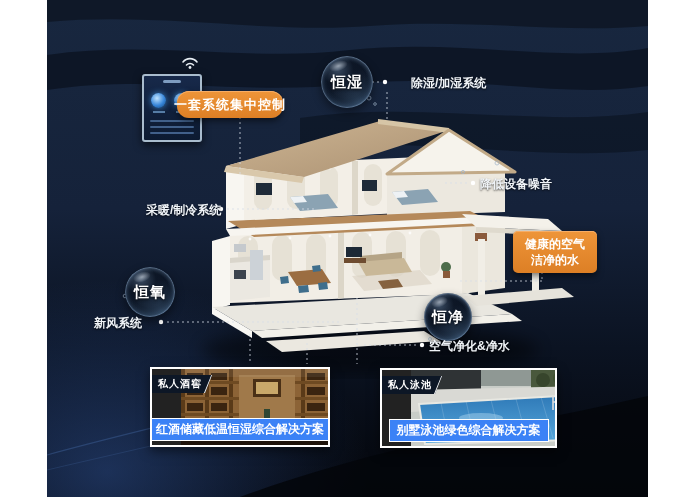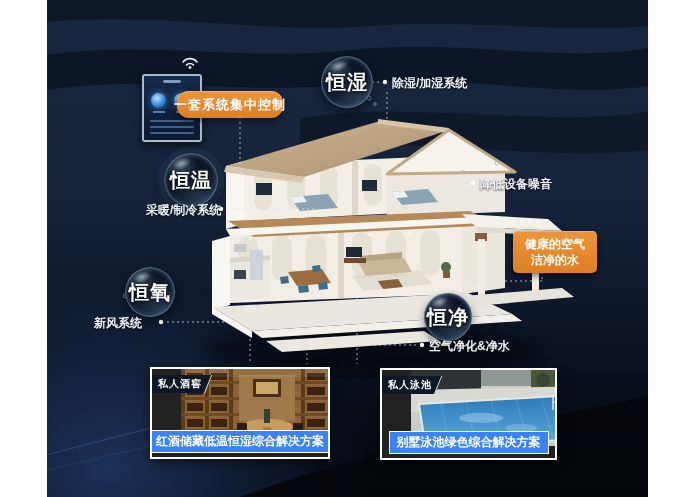--- a/index.html
+++ b/index.html
@@ -32,47 +32,47 @@
     background:linear-gradient(180deg,#ee9539,#dd7f25);border-radius:12px;
     box-shadow:inset 0 1px 0 #f6ad66,0 3px 6px rgba(0,0,0,.5);
     color:#fff;font-size:13px;font-weight:bold;letter-spacing:1px;white-space:nowrap;}
   .hl-box{position:absolute;left:505px;top:231px;width:76px;z-index:6;padding:5px 4px;
     background:linear-gradient(180deg,#ee9539,#dd7f25);border-radius:5px;
     box-shadow:inset 0 1px 0 #f6ad66,0 3px 6px rgba(0,0,0,.5);
     color:#fff;font-size:12px;font-weight:bold;text-align:center;line-height:16px;margin-left:8px;}
 
   
   .bubble{position:absolute;border-radius:50%;z-index:6;display:flex;align-items:center;justify-content:center;
-    color:#fff;font-weight:bold;font-size:20px;letter-spacing:1px;
+    color:#fff;font-weight:bold;font-size:15px;letter-spacing:1px;
     text-shadow:0 1px 3px rgba(0,0,0,.8);
     background:
       radial-gradient(circle at 32% 26%, rgba(130,160,195,.38), rgba(25,38,58,.12) 30%, rgba(8,14,24,0) 62%),
       radial-gradient(circle at 72% 88%, rgba(95,135,175,.32), transparent 55%),
       radial-gradient(circle at 50% 50%, #0c1524 55%, #1b2c43 92%, #0a1220 100%);
     box-shadow:inset 0 0 1px 1px rgba(165,195,225,.35),inset 0 -2px 6px rgba(100,140,180,.28),
       inset 0 2px 4px rgba(195,220,245,.22),0 4px 10px rgba(0,0,0,.45);}
   .bubble::before{content:"";position:absolute;top:9%;left:15%;width:36%;height:20%;border-radius:50%;
     background:radial-gradient(ellipse, rgba(235,243,252,.55), rgba(235,243,252,0) 72%);transform:rotate(-18deg);}
   .b-hengshi {left:321px;top:56px;width:52px;height:52px;}
   .b-hengjing{left:457px;top:126px;width:46px;height:46px;}
   .b-hengwen {left:164px;top:153px;width:54px;height:54px;box-shadow:inset 0 0 1px 1px rgba(165,195,225,.35),inset 0 -2px 6px rgba(100,140,180,.28),inset 0 2px 4px rgba(195,220,245,.22),0 0 0 6px rgba(130,160,200,.08),0 4px 10px rgba(0,0,0,.45);}
   .b-hengyang{left:125px;top:267px;width:50px;height:50px;}
   .b-hengjing2{left:424px;top:293px;width:48px;height:48px;}
 
   
   .note{position:absolute;z-index:6;color:#f0f4f8;font-size:12px;font-weight:bold;
     white-space:nowrap;text-shadow:0 1px 2px rgba(0,0,0,.7);}
-  .n-hengshi {left:392px;top:75px;}
+  .n-hengshi {left:411px;top:75px;}
   .n-hengjing{left:480px;top:176px;}
   .n-hengwen {left:146px;top:202px;}
   .n-hengyang{left:94px;top:315px;}
   .n-hengjing2{left:429px;top:338px;}
 
   
-  .photo{position:absolute;height:92px;border:2px solid #fff;box-sizing:border-box;z-index:6;
+  .photo{position:absolute;height:80px;border:2px solid #fff;box-sizing:border-box;z-index:6;
     background:#222;overflow:hidden;box-shadow:0 4px 10px rgba(0,0,0,.5);padding-left:29px;}
   .p-wine{left:150px;top:367px;width:180px;}
   .p-pool{left:380px;top:368px;width:177px;}
   .photo svg{display:block;}
   .tag{position:absolute;left:0;top:6px;padding:2px 10px 2px 6px;background:#0d1726;color:#fff;
     font-size:10px;font-weight:bold;letter-spacing:1px;
     clip-path:polygon(0 0,100% 0,calc(100% - 7px) 100%,0 100%);z-index:2;}
   .tag::after{content:"";position:absolute;right:2px;top:-2px;width:3px;height:140%;
     background:#fff;transform:skewX(-22deg);}
   .caption{position:absolute;left:50%;bottom:4px;transform:translateX(-50%);
@@ -249,23 +249,20 @@
     <div class="lab l2"></div>
     <div class="row r1"></div>
     <div class="row r2"></div>
     <div class="row r3"></div>
   </div>
 
   <div class="ctrl-label">一套系统集中控制</div>
 
   <div class="bubble b-hengshi">
     <span>恒湿</span>
-  </div>
-  <div class="bubble b-hengwen">
-    <span>恒温</span>
   </div>
   <div class="bubble b-hengyang">
     <span>恒氧</span>
   </div>
   <div class="bubble b-hengjing2">
     <span>恒净</span>
   </div>
 
   <div class="note n-hengshi">除湿/加湿系统</div>
   <div class="note n-hengjing">降低设备噪音</div>

